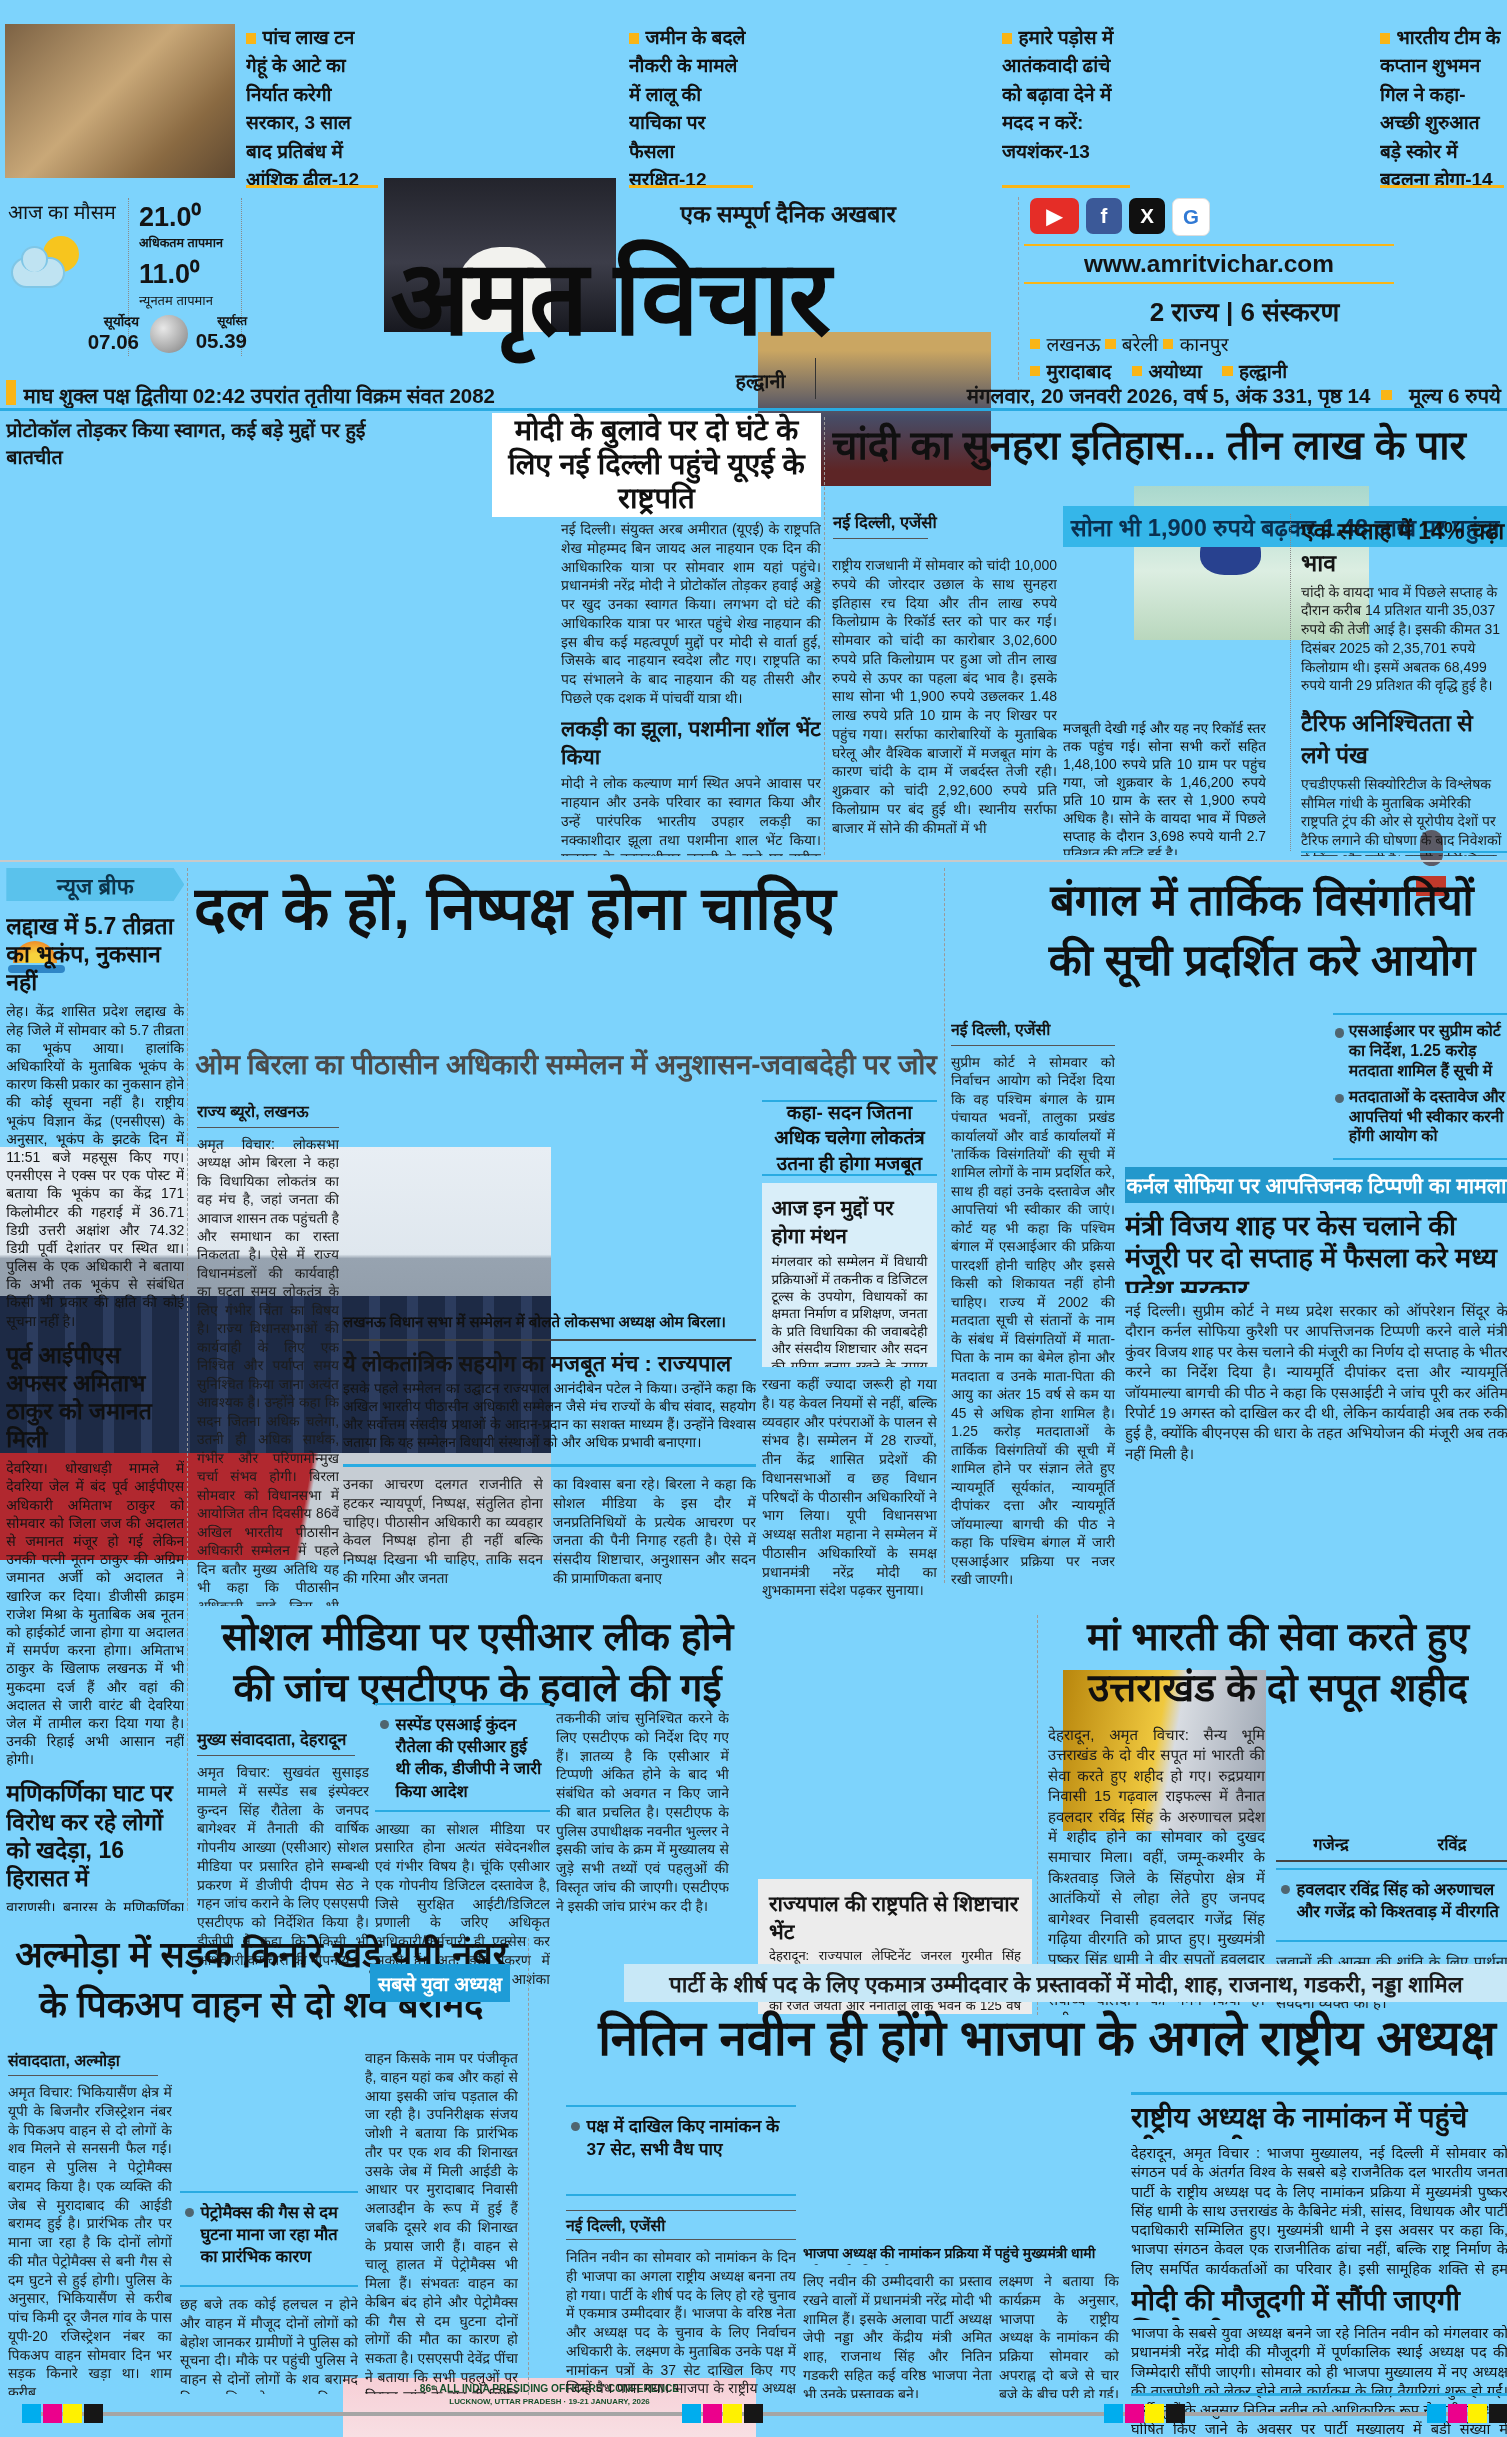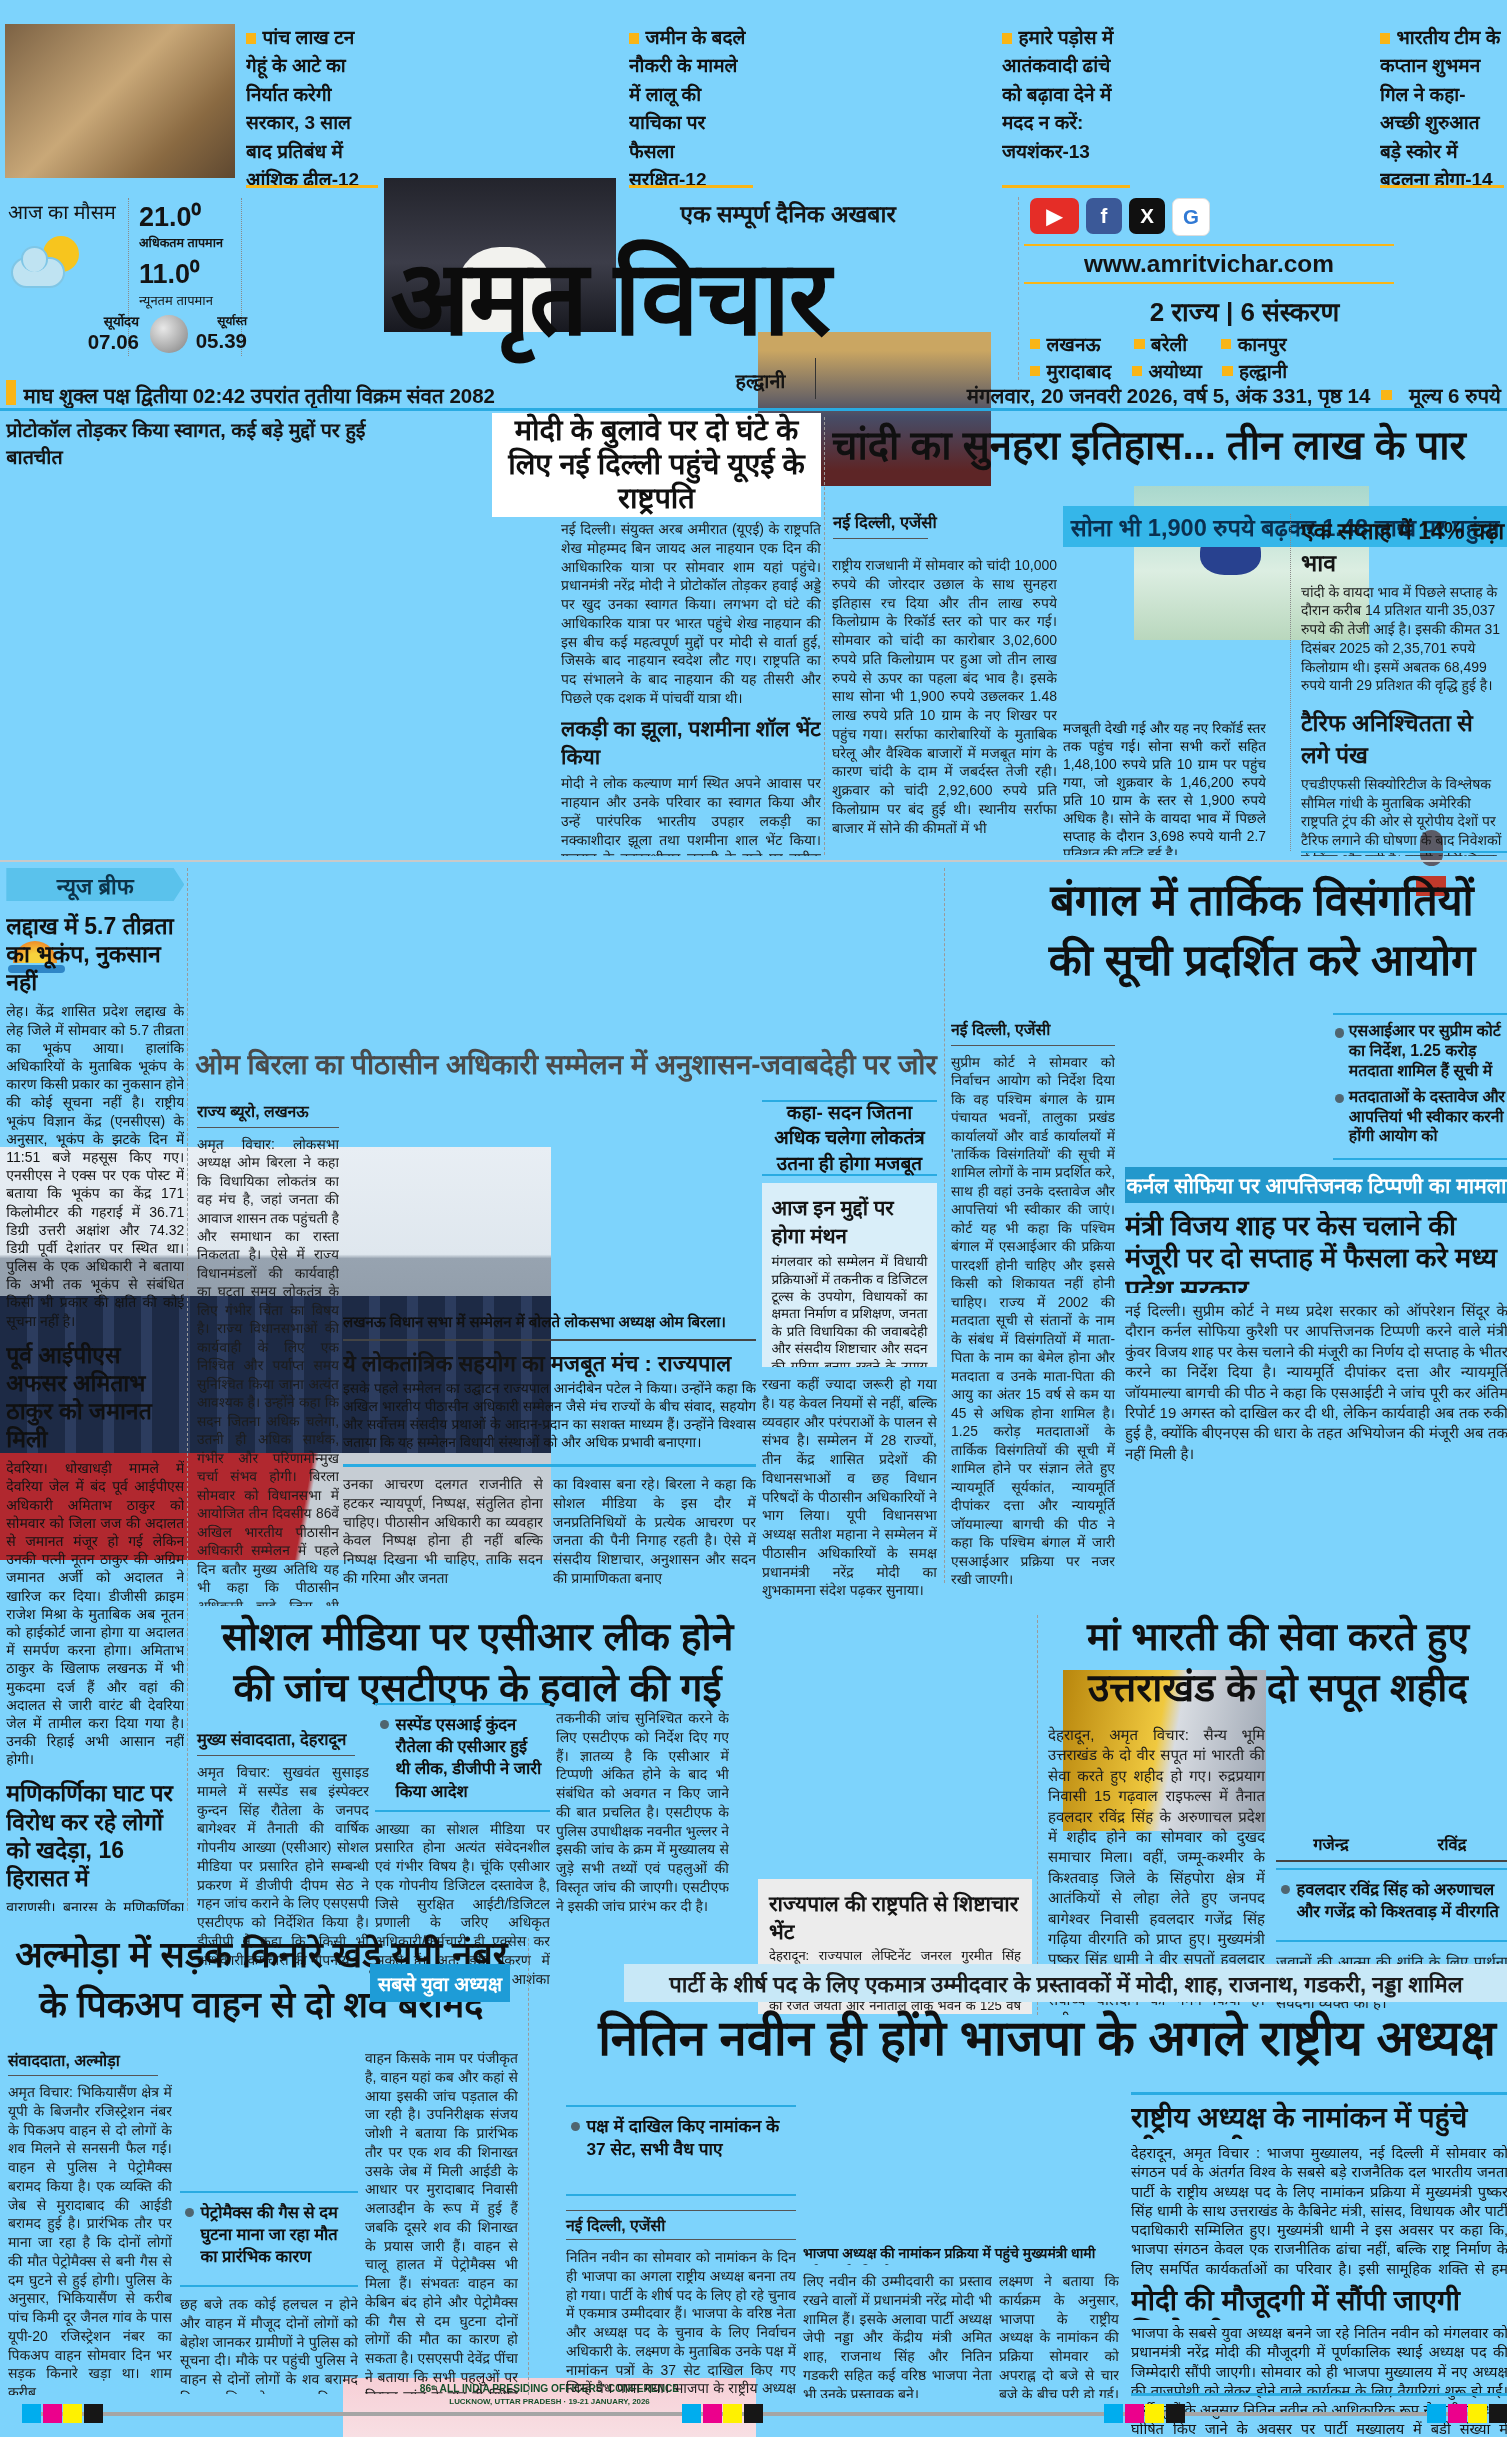--- a/index.html
+++ b/index.html
@@ -114,21 +114,21 @@
       </div>
     <div class="icon-sq" style="background:#fff;border:1.6px solid #ddd;color:#3079d4">
         <span>G</span>
       </div>
   </div>
   <div class="abs mic" style="left:1410px;top:192px"></div>
   <div class="abs yline" style="left:1024px;top:244px;width:370px"></div>
   <div class="abs" style="left:1024px;top:250px;width:370px;text-align:center;font-size:24.4px;font-weight:800">www.amritvichar.com</div>
   <div class="abs yline" style="left:1024px;top:282px;width:370px"></div>
   <div class="abs" style="left:1024px;top:293px;width:441px;text-align:center;font-size:26px;font-weight:800">2 राज्य | 6 संस्करण</div>
-  <div class="abs" style="left:1030px;top:331px;width:473px;display:flex;gap:34px;font-size:19px;font-weight:700;align-items:flex-start">
+  <div class="abs" style="left:1030px;top:331px;width:473px;display:flex;gap:5px;font-size:19px;font-weight:400;align-items:flex-start">
     <span style="display:flex;align-items:center">
         <span class="ysq"></span>
         <span>लखनऊ</span>
       </span>
     <span style="display:flex;align-items:center">
         <span class="ysq"></span>
         <span>बरेली</span>
       </span>
     <span style="display:flex;align-items:center">
         <span class="ysq"></span>
@@ -198,20 +198,21 @@
     <div class="nb-title">लद्दाख में 5.7 तीव्रता का भूकंप, नुकसान नहीं</div>
     <div class="nb-body jt">लेह। केंद्र शासित प्रदेश लद्दाख के लेह जिले में सोमवार को 5.7 तीव्रता का भूकंप आया। हालांकि अधिकारियों के मुताबिक भूकंप के कारण किसी प्रकार का नुकसान होने की कोई सूचना नहीं है। राष्ट्रीय भूकंप विज्ञान केंद्र (एनसीएस) के अनुसार, भूकंप के झटके दिन में 11:51 बजे महसूस किए गए। एनसीएस ने एक्स पर एक पोस्ट में बताया कि भूकंप का केंद्र 171 किलोमीटर की गहराई में 36.71 डिग्री उत्तरी अक्षांश और 74.32 डिग्री पूर्वी देशांतर पर स्थित था। पुलिस के एक अधिकारी ने बताया कि अभी तक भूकंप से संबंधित किसी भी प्रकार की क्षति की कोई सूचना नहीं है।</div>
     <div class="nb-title">पूर्व आईपीएस अफसर अमिताभ ठाकुर को जमानत मिली</div>
     <div class="nb-body jt">देवरिया। धोखाधड़ी मामले में देवरिया जेल में बंद पूर्व आईपीएस अधिकारी अमिताभ ठाकुर को सोमवार को जिला जज की अदालत से जमानत मंजूर हो गई लेकिन उनकी पत्नी नूतन ठाकुर की अग्रिम जमानत अर्जी को अदालत ने खारिज कर दिया। डीजीसी क्राइम राजेश मिश्रा के मुताबिक अब नूतन को हाईकोर्ट जाना होगा या अदालत में समर्पण करना होगा। अमिताभ ठाकुर के खिलाफ लखनऊ में भी मुकदमा दर्ज हैं और वहां की अदालत से जारी वारंट बी देवरिया जेल में तामील करा दिया गया है। उनकी रिहाई अभी आसान नहीं होगी।</div>
     <div class="nb-title">मणिकर्णिका घाट पर विरोध कर रहे लोगों को खदेड़ा, 16 हिरासत में</div>
     <div class="nb-body jt">वाराणसी। बनारस के मणिकर्णिका घाट पर पुनर्विकास को लेकर चल रहे कार्यों के दौरान रानी अहिल्याबाई होलकर की मूर्ति तोड़े जाने के आरोप को लेकर सोमवार को दर्जनों लोगों ने घाट पर विरोध प्रदर्शन शुरू कर दिया। पुलिस ने उन्हें समझाने का प्रयास किया लेकिन प्रदर्शनकारियों ने पुलिसकर्मियों के साथ धक्कामुक्की की। इस पर पुलिस ने सभी को खदेड़ दिया। 16 लोगों को हिरासत में लेकर पूछताछ की जा रही है। एसीपी डॉ. अतुल अंजान त्रिपाठी ने बताया कि प्रदर्शन करने वालों ने कोई अनुमति नहीं ली थी।</div>
   </div>
   <div class="abs vdash" style="left:187px;top:868px;height:1043px"></div>
 
   <div class="abs hl ov" style="left:194px;top:868px;width:744px;height:170px;font-size:60px;line-height:1.35">
+    <div>दल के हों, निष्पक्ष होना चाहिए</div>
   </div>
   <div class="abs sub ov" style="left:194px;top:1044px;width:744px;height:39px;font-size:27.6px;text-align:center">ओम बिरला का पीठासीन अधिकारी सम्मेलन में अनुशासन-जवाबदेही पर जोर</div>
 
   <div class="abs ov" style="left:197px;top:1100px;width:142px;height:506px">
     <div class="byline brule" style="font-size:15.8px">राज्य ब्यूरो, लखनऊ</div>
     <div class="body-s jt" style="font-size:13.8px">अमृत विचार: लोकसभा अध्यक्ष ओम बिरला ने कहा कि विधायिका लोकतंत्र का वह मंच है, जहां जनता की आवाज शासन तक पहुंचती है और समाधान का रास्ता निकलता है। ऐसे में राज्य विधानमंडलों की कार्यवाही का घटता समय लोकतंत्र के लिए गंभीर चिंता का विषय है। राज्य विधानसभाओं की कार्यवाही के लिए एक निश्चित और पर्याप्त समय सुनिश्चित किया जाना अत्यंत आवश्यक है। उन्होंने कहा कि सदन जितना अधिक चलेगा, उतनी ही अधिक सार्थक, गंभीर और परिणामोन्मुख चर्चा संभव होगी। बिरला सोमवार को विधानसभा में आयोजित तीन दिवसीय 86वें अखिल भारतीय पीठासीन अधिकारी सम्मेलन में पहले दिन बतौर मुख्य अतिथि यह भी कहा कि पीठासीन अधिकारी चाहे जिस भी राजनीतिक दल से आते हों,</div>
   </div>
 
   <div class="abs ph ph-conf" style="left:343px;top:1100px;width:413px;height:206px">
     <div class="conf-txt" style="font-size:10.2px">86ᵗʰ ALL INDIA PRESIDING OFFICERS' CONFERENCE</div>

